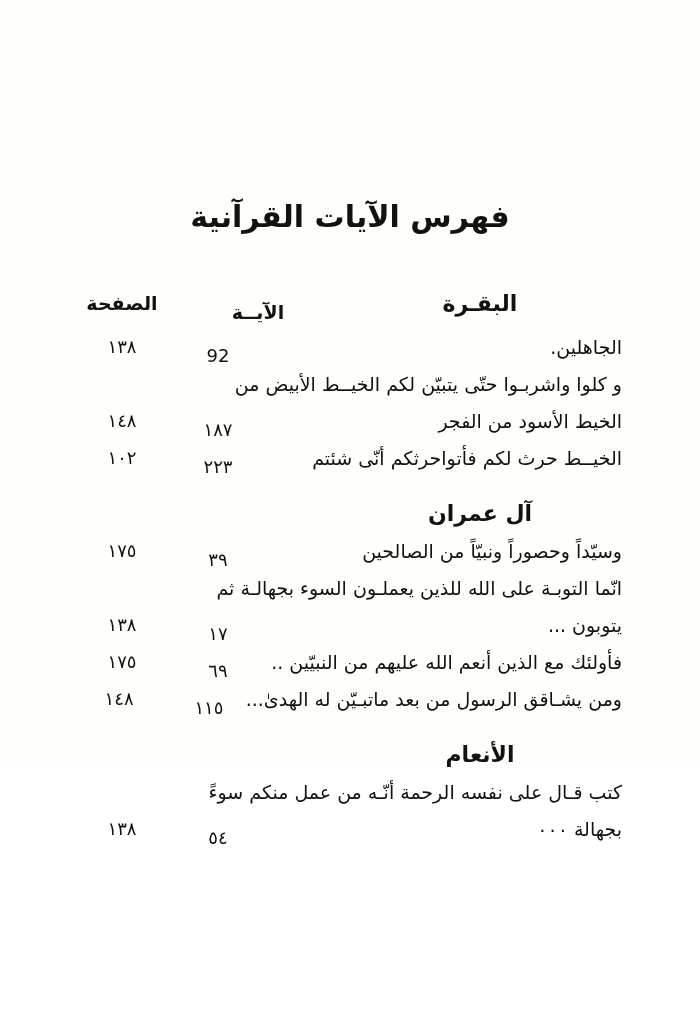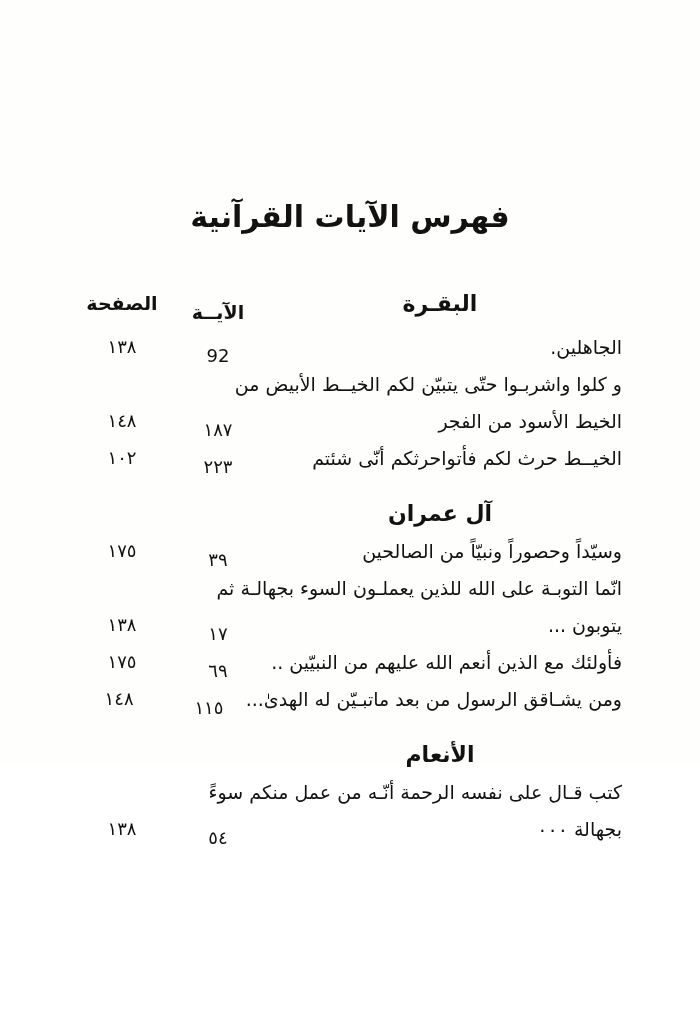--- a/index.html
+++ b/index.html
@@ -30,20 +30,21 @@
   }
   .row{
     display:flex;
     align-items:center;
     height:37px;
     direction:ltr;
   }
   .row.heading{
     height:38px;
     margin-top:18px;
+    gap:40px;
   }
   .row.first-heading{
     margin-top:0;
     height:34px;
     margin-bottom:8px;
   }
   .num{
     font-size:18px;
     text-align:center;
     direction:rtl;

